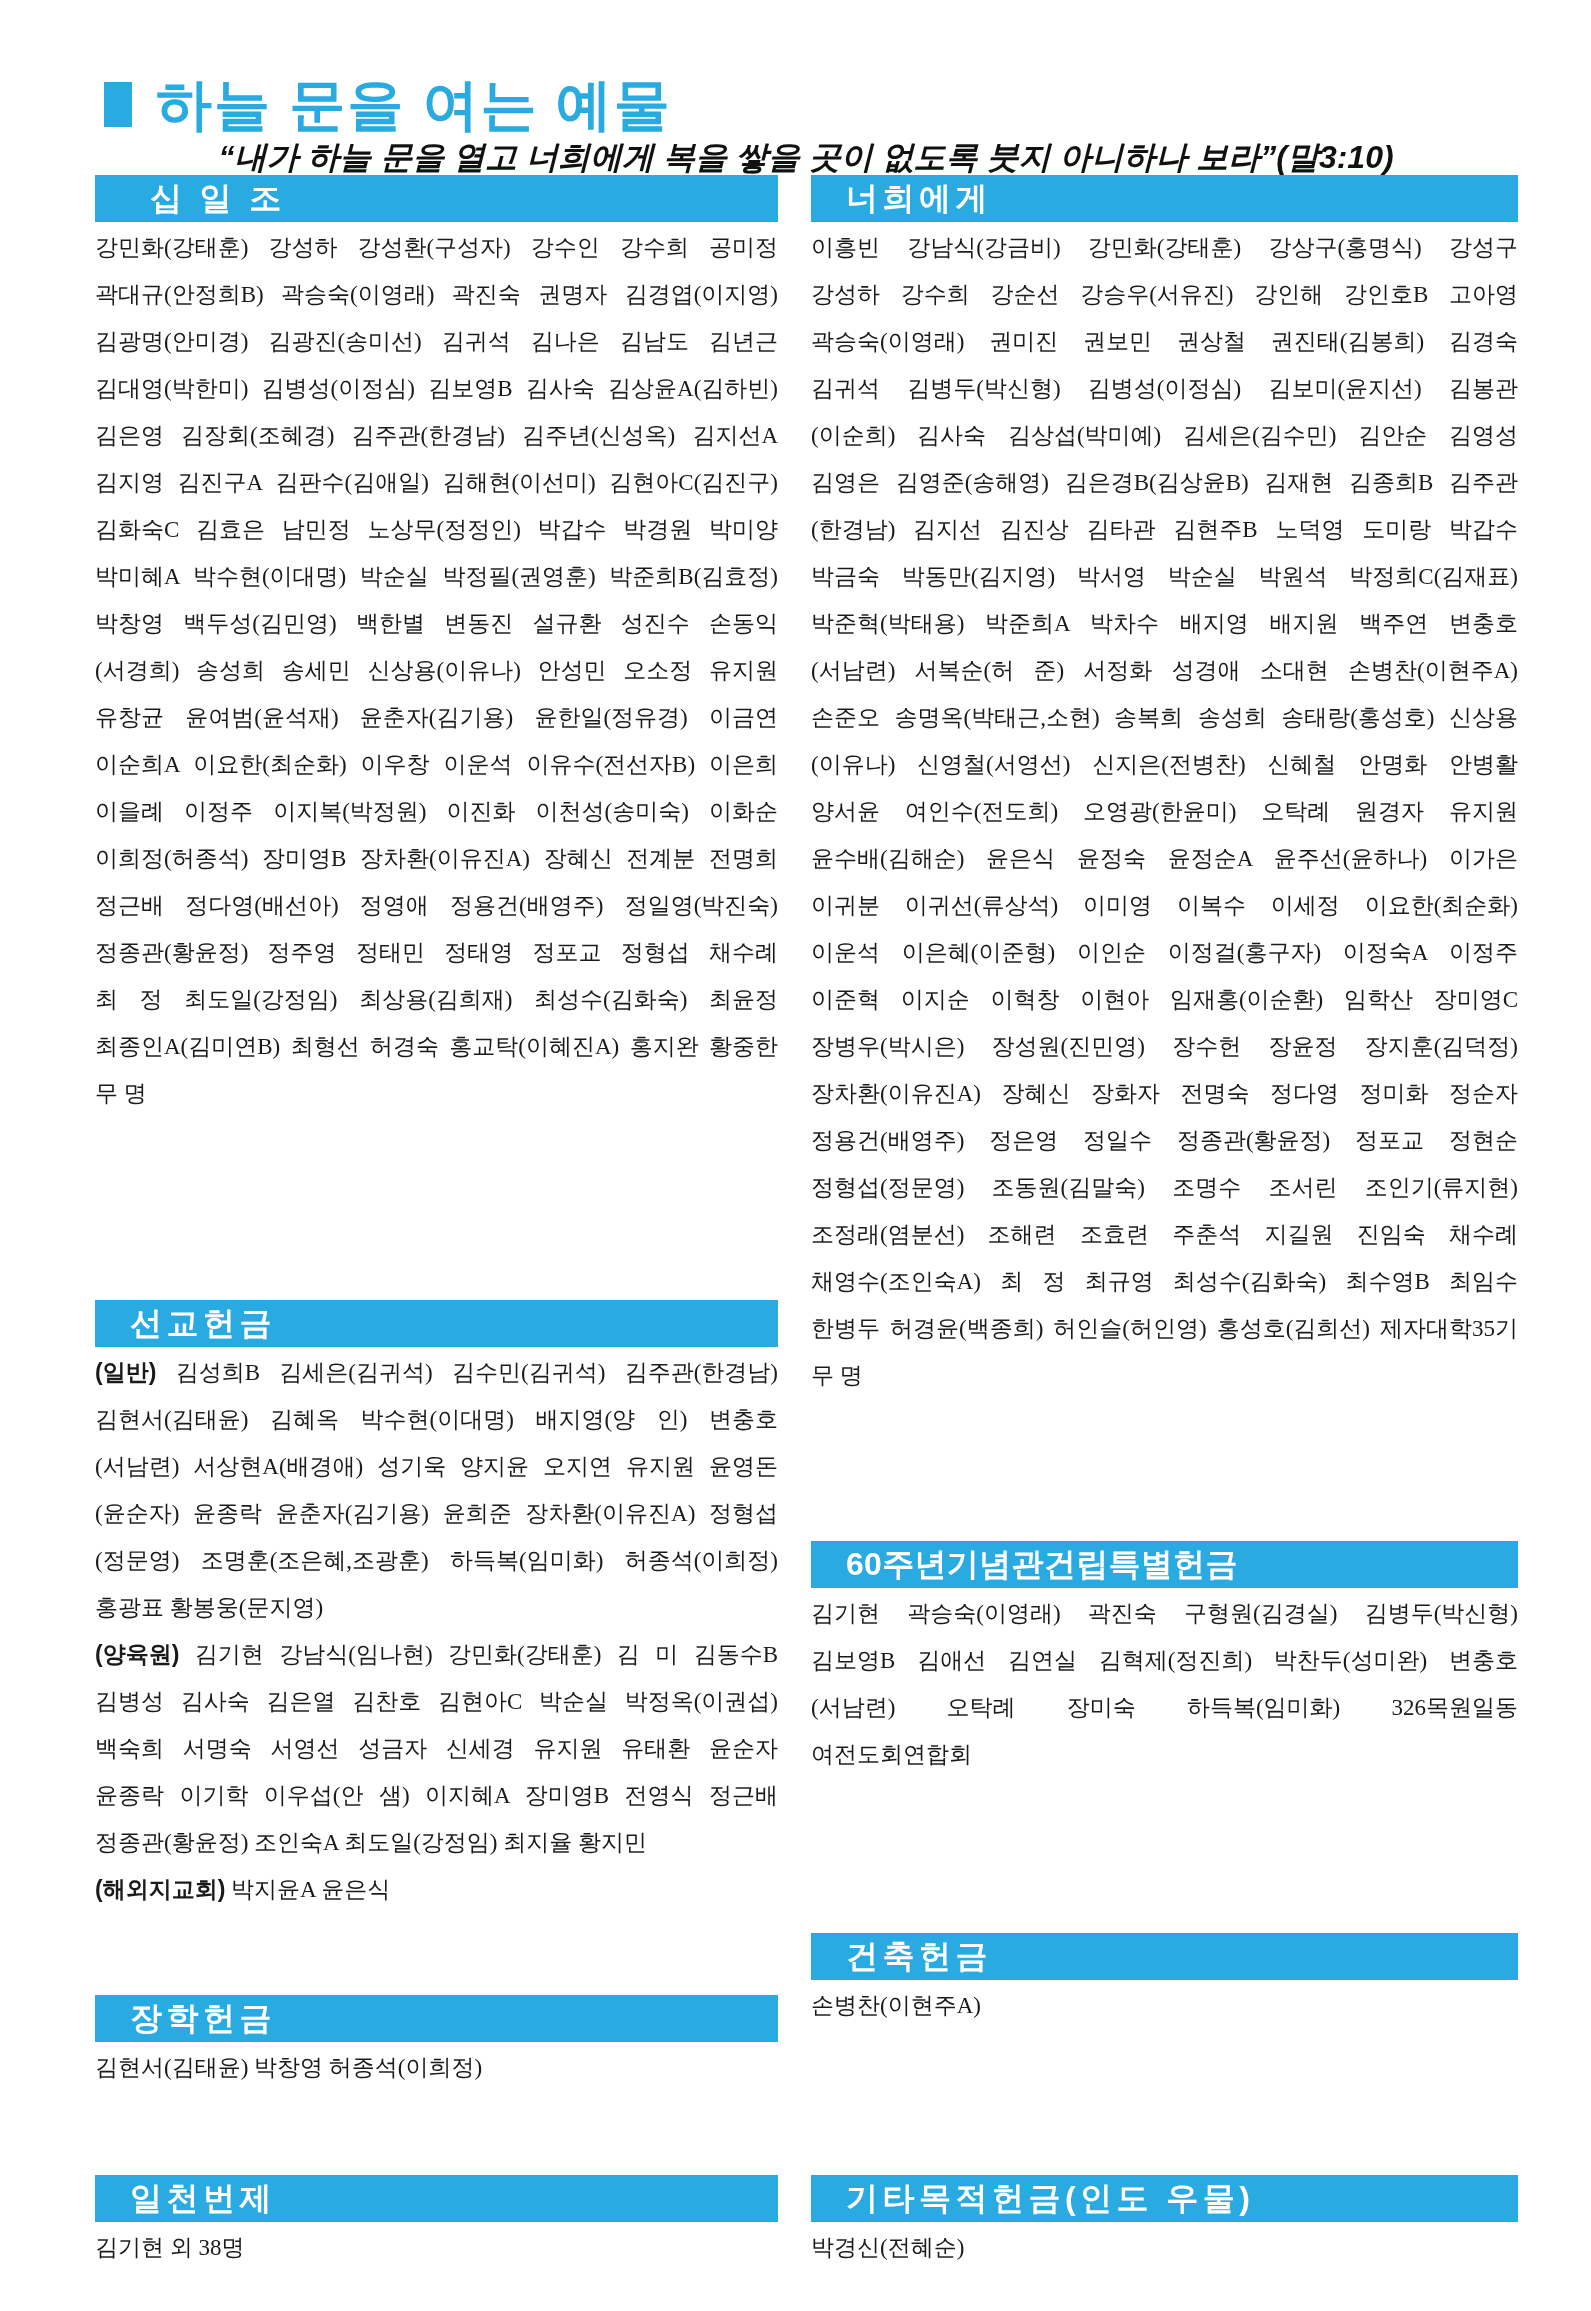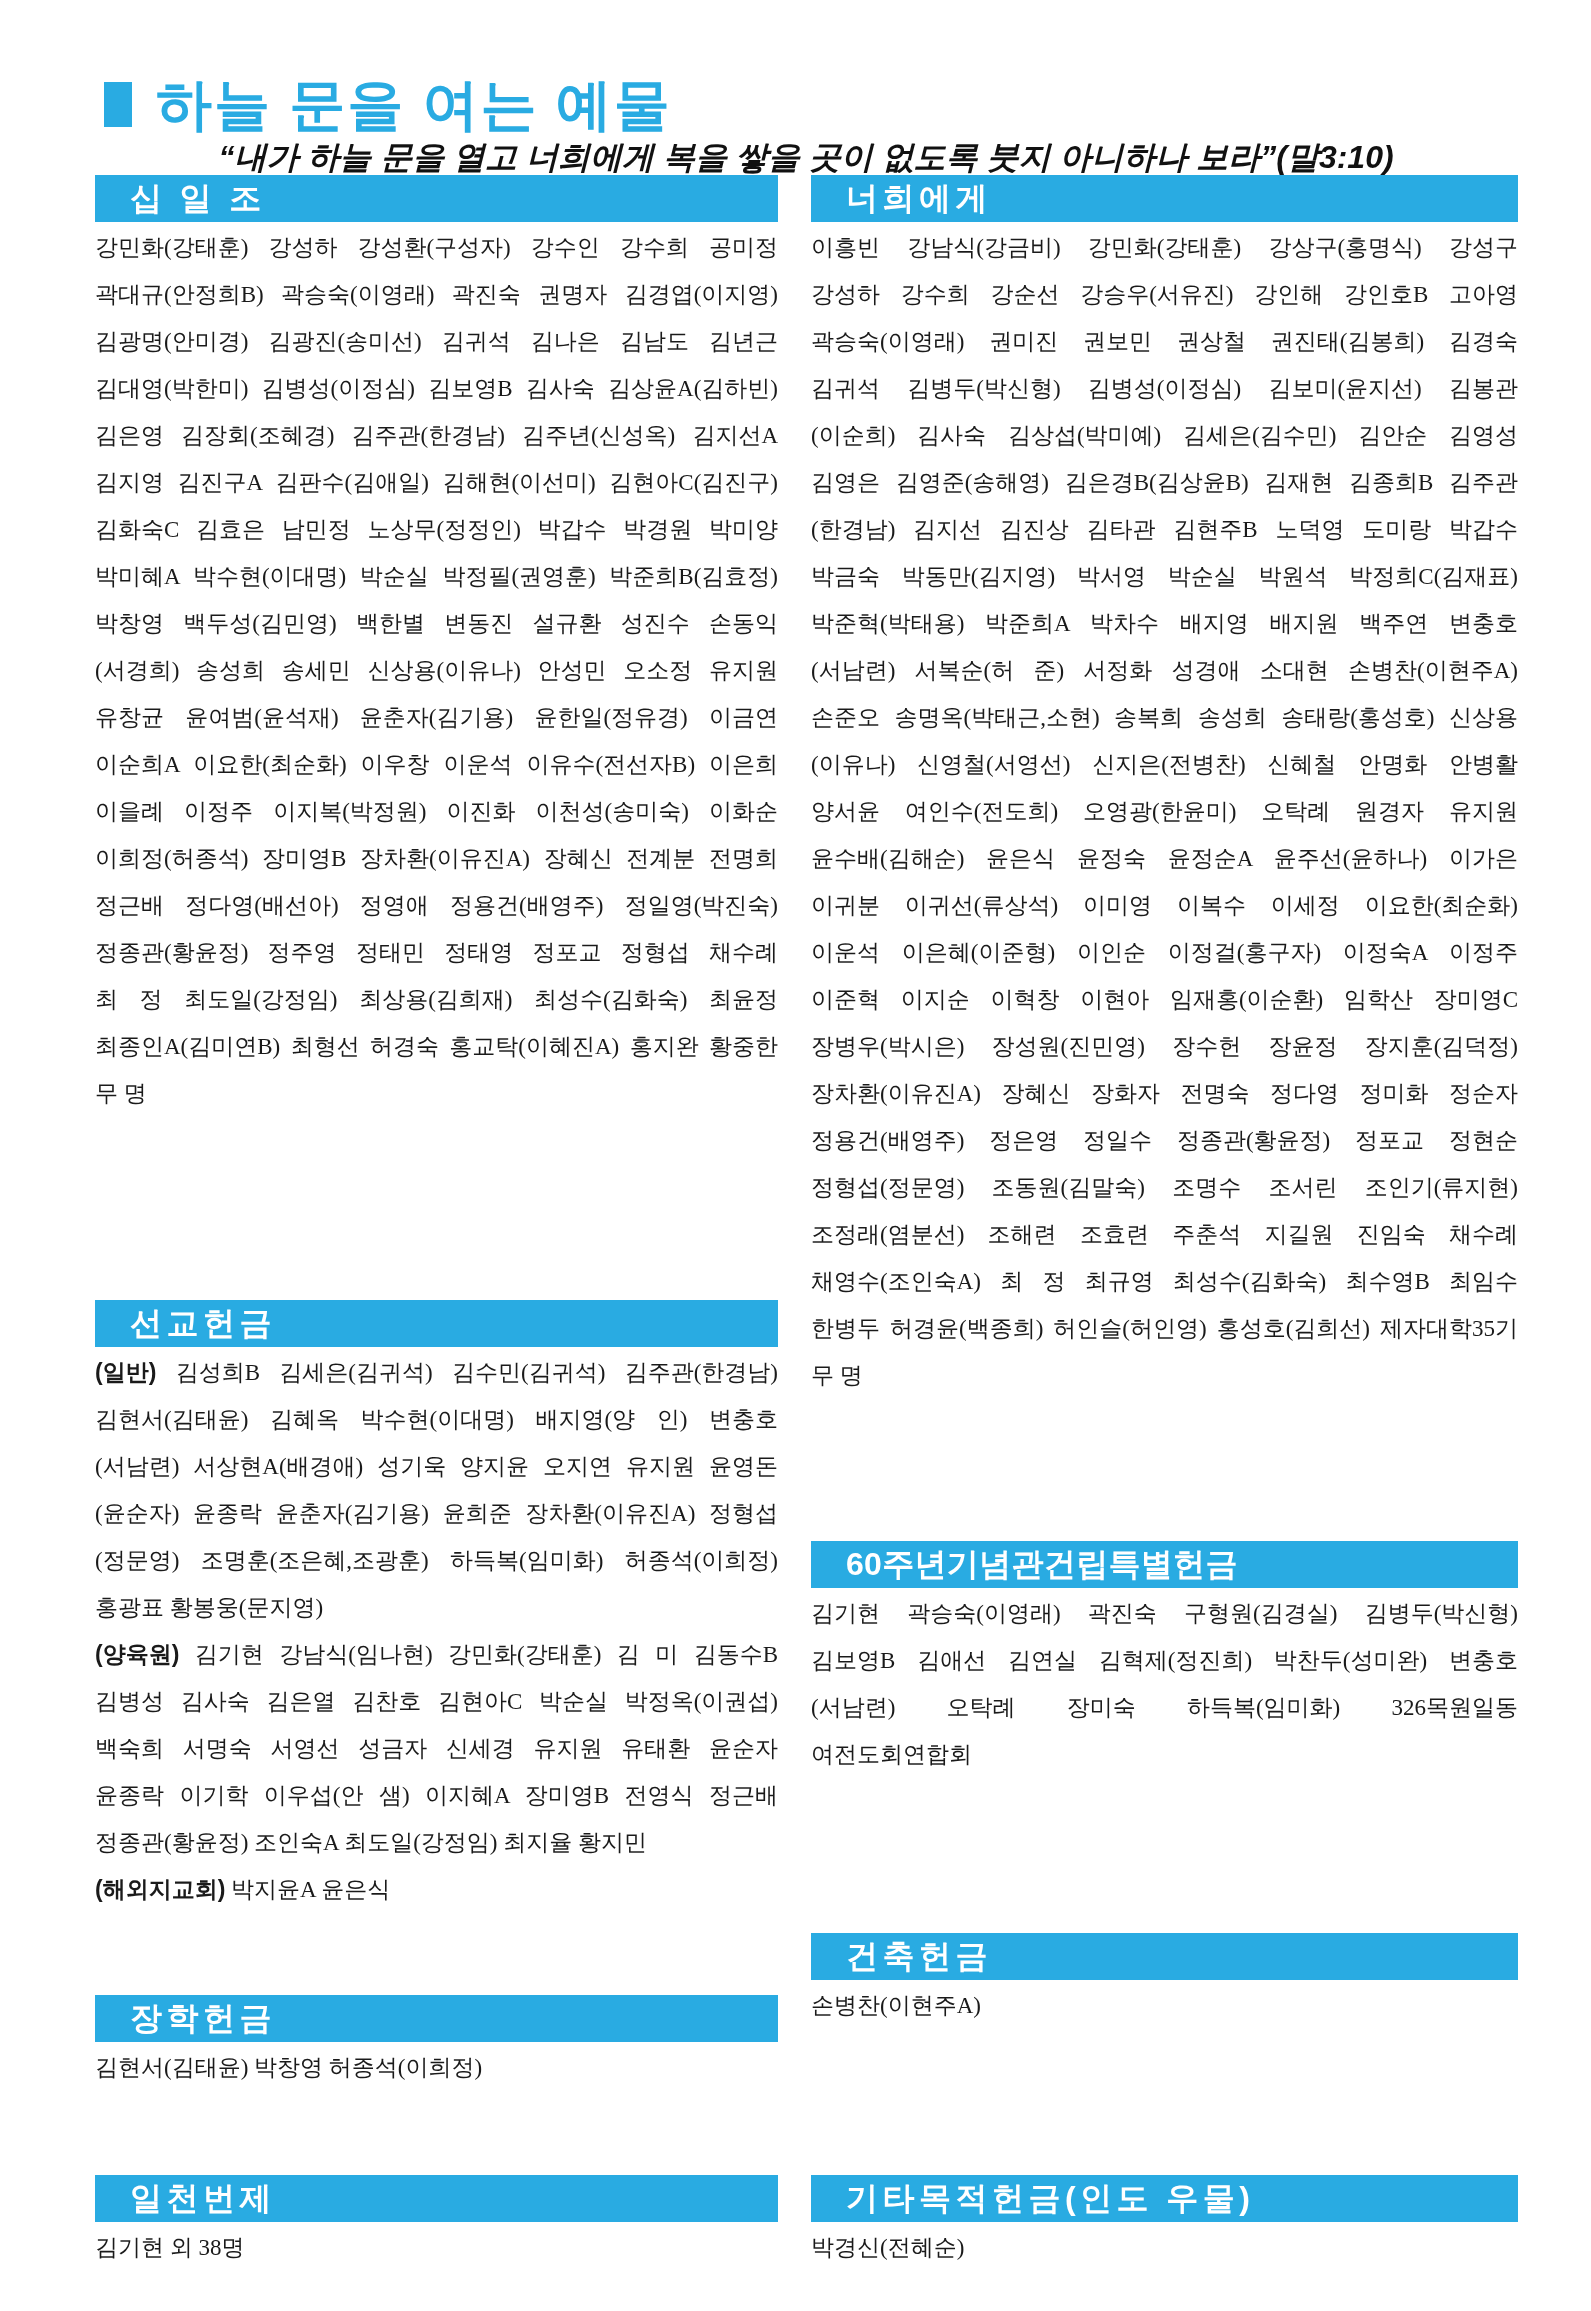--- a/index.html
+++ b/index.html
@@ -21,21 +21,21 @@
     font-size:32px; color:#111; letter-spacing:0px; white-space:nowrap;margin-top:7px;
   }
   
   .sec { position:absolute; }
   .bar { height:47px; background:var(--accent); }
   .bar-label {
     display:block; font-family:"Liberation Sans", sans-serif; font-weight:bold;
     font-size:32px; line-height:47px; color:#ffffff; padding-left:35px;
     letter-spacing:0.14em; white-space:nowrap;
   }
-  .bar-label.wide  { letter-spacing:0.55em; }
+  .bar-label.wide  { letter-spacing:0.55em;margin-left:20px; }
   .bar-label.tight { letter-spacing:0.01em; }
   .lines { margin-top:1.9px; }
   .line {
     font-size:23px; line-height:47px; height:47px; overflow:hidden;
     text-align:justify; text-align-last:justify; white-space:nowrap; color:var(--ink);
   }
   .line.nj { text-align-last:left; }
   .prefix { font-family:"Liberation Sans", sans-serif; font-weight:bold; }
   
   #sec-tithe       { left:95px; top:175px;  width:683px; }

